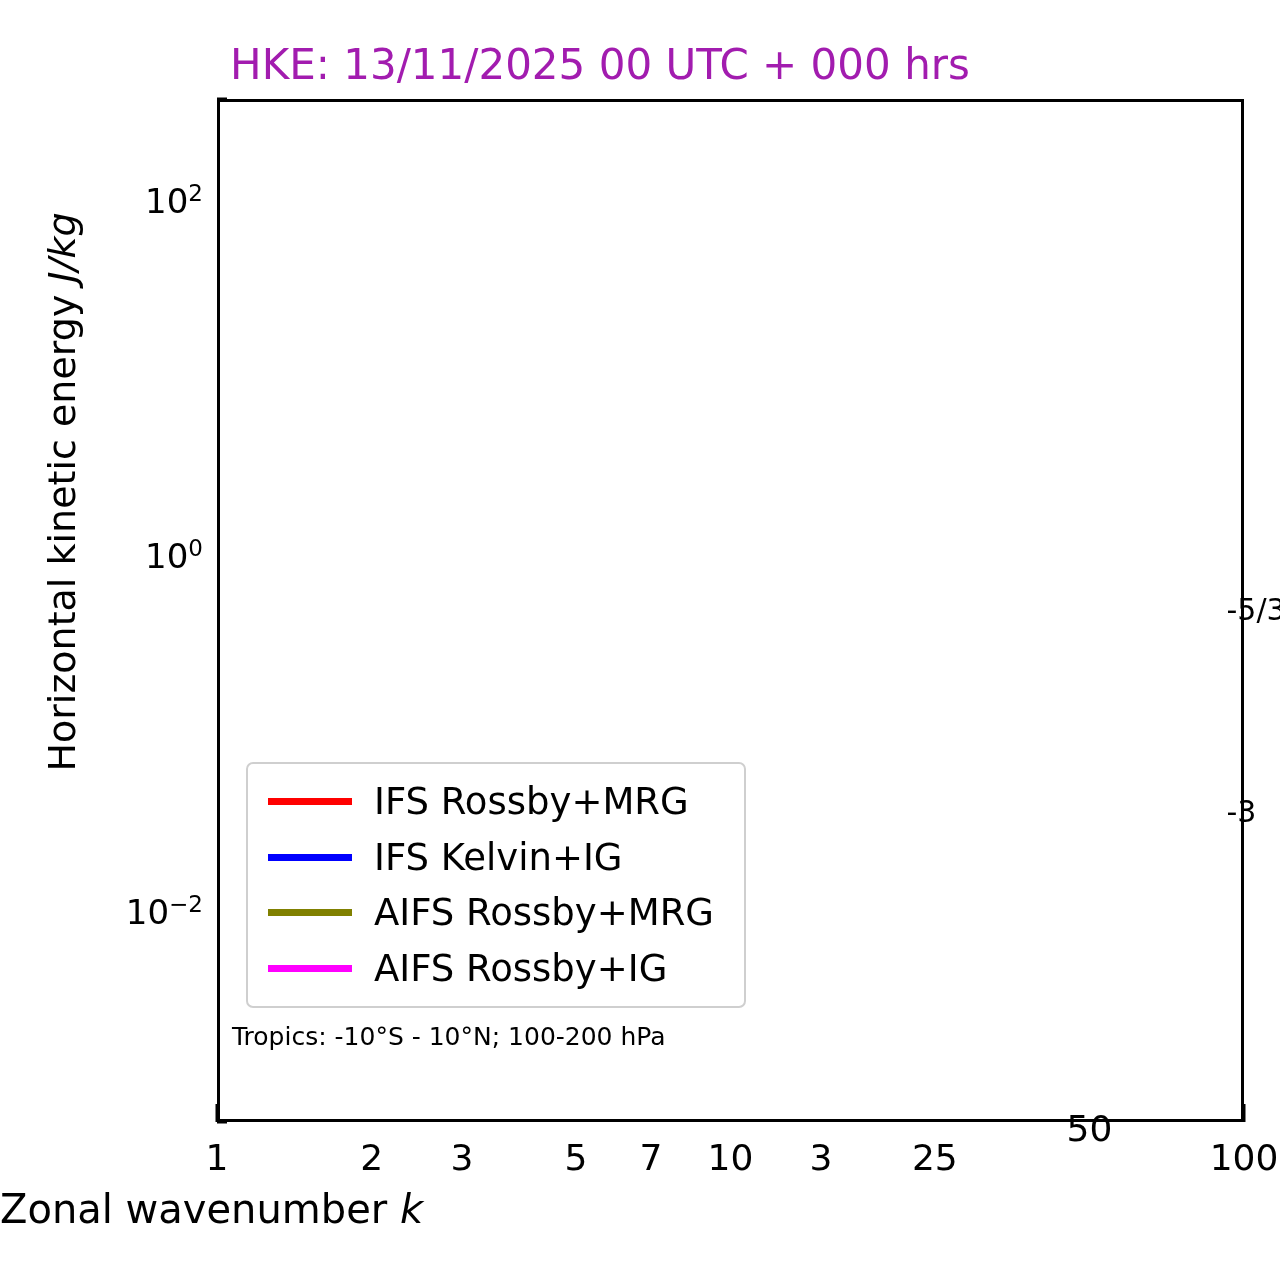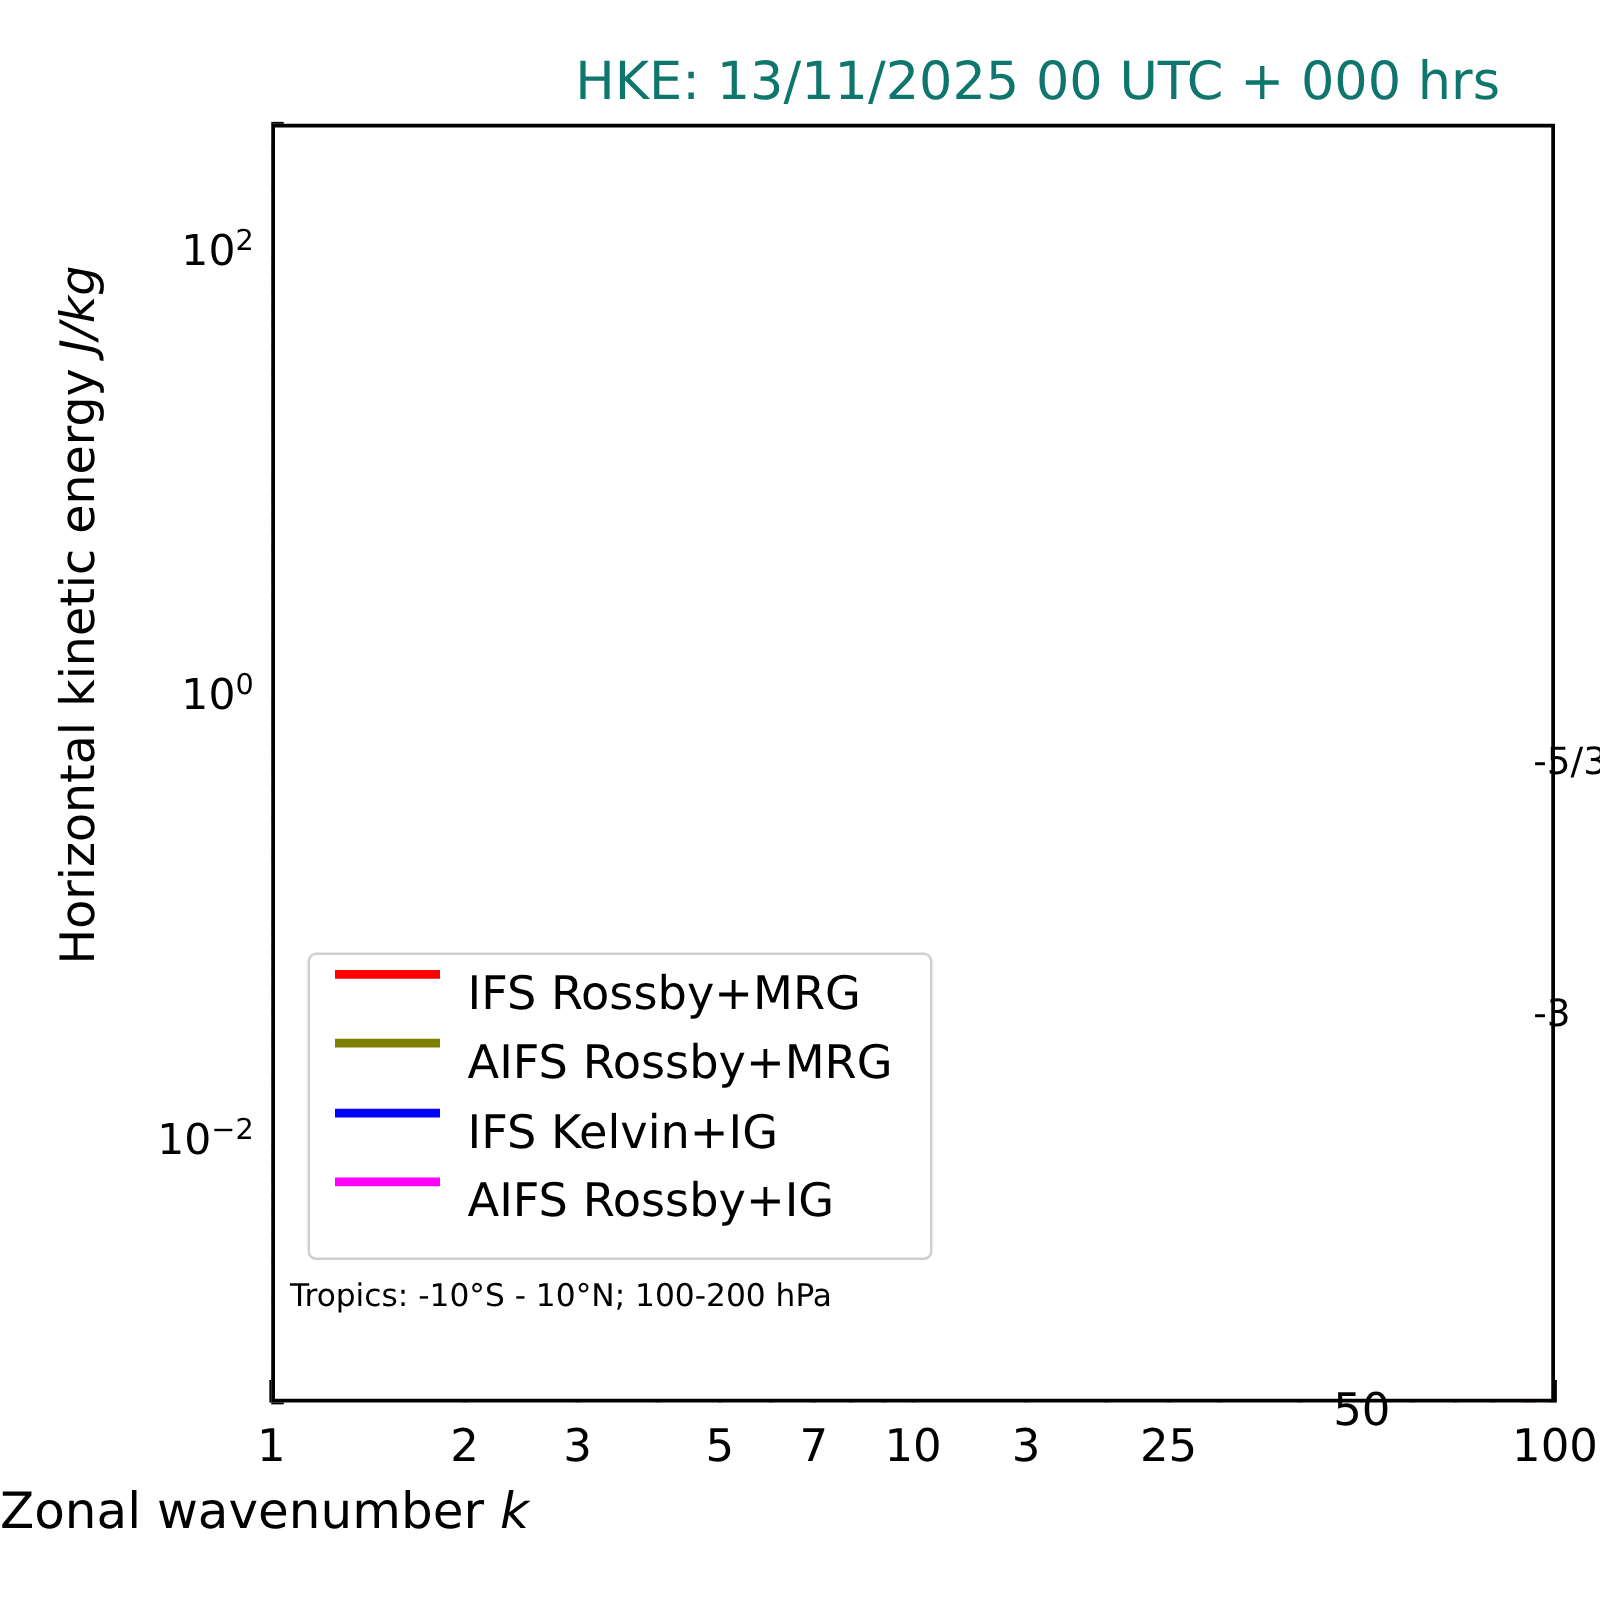--- a/index.html
+++ b/index.html
@@ -1,36 +1,36 @@
 <!DOCTYPE html>
 <html><head>
 <meta charset="utf-8">
 <style>
   html,body{margin:0;padding:0;background:#ffffff;}
   body{width:1280px;height:1288px;position:relative;overflow:hidden;
        font-family:"DejaVu Sans","Liberation Sans",sans-serif;color:#000;}
   #figure{position:absolute;inset:0;}
-  #chart-title{position:absolute;left:0;top:40px;width:1200px;text-align:right;
-      font-size:42px;letter-spacing:0px;color:#0f766e;white-space:nowrap;}
+  #chart-title{position:absolute;left:0;top:40px;width:1200px;text-align:center;
+      font-size:42px;letter-spacing:0px;color:#a21caf;white-space:nowrap;}
   #plot-area{position:absolute;left:217px;top:99px;width:1027px;height:1023px;
       border:3px solid #000;box-sizing:border-box;background:#fff;}
   #svg-canvas{position:absolute;left:0;top:0;width:1280px;height:1288px;}
   .ytick-label{position:absolute;text-align:left;font-size:34px;line-height:1;white-space:nowrap;}
   .ytick-label sup{font-size:23px;vertical-align:super;}
   .xtick-label{position:absolute;text-align:center;font-size:36px;line-height:1;white-space:nowrap;}
   #ylabel{position:absolute;left:-288px;top:470px;width:700px;text-align:center;
       transform:rotate(-90deg);transform-origin:center center;font-size:38px;white-space:nowrap;}
   #ylabel i{font-style:italic;}
   #xlabel{position:absolute;left:0;top:1186px;width:1280px;text-align:left;
       font-size:40px;white-space:nowrap;}
   #xlabel i{font-style:italic;}
   #legend-box{position:absolute;left:246px;top:762px;width:500px;height:246px;
       border:2px solid #cfcfcf;border-radius:7px;background:#fff;box-sizing:border-box;
       padding:10px 14px;display:flex;flex-direction:column;justify-content:space-around;}
-  .legend-row{display:flex;height:52px;}
+  .legend-row{display:flex;align-items:center;height:52px;}
   .legend-swatch{width:84px;height:7px;margin-left:6px;margin-right:22px;flex:0 0 auto;}
   .legend-text{font-size:37px;white-space:nowrap;line-height:1;}
   #region-note{position:absolute;left:232px;top:1022px;font-size:25px;white-space:nowrap;}
   .slope-label{position:absolute;font-size:30px;white-space:nowrap;}
 </style>
 </head>
 <body>
 
 <div id="figure">
 
@@ -160,26 +160,26 @@
       <div class="slope-label" style="left: 1226.5px; top: 591.846px;">-5/3</div>
       <div class="slope-label" style="left: 1226.5px; top: 793.75px;">-3</div>
     </div>
 
   <div id="legend-box">
     <div class="legend-row">
       <span class="legend-swatch" style="background: rgb(255, 0, 0);"></span>
       <span class="legend-text">IFS Rossby+MRG</span>
     </div>
     <div class="legend-row">
+      <span class="legend-swatch" style="background: rgb(0, 0, 255);"></span>
+      <span class="legend-text">IFS Kelvin+IG</span>
+    </div>
+    <div class="legend-row">
       <span class="legend-swatch" style="background: rgb(128, 128, 0);"></span>
       <span class="legend-text">AIFS Rossby+MRG</span>
-    </div>
-    <div class="legend-row">
-      <span class="legend-swatch" style="background: rgb(0, 0, 255);"></span>
-      <span class="legend-text">IFS Kelvin+IG</span>
     </div>
     <div class="legend-row">
       <span class="legend-swatch" style="background: rgb(255, 0, 255);"></span>
       <span class="legend-text">AIFS Rossby+IG</span>
     </div>
   </div>
 
   <div id="region-note">Tropics: -10°S - 10°N; 100-200 hPa</div>
 
 </div>

